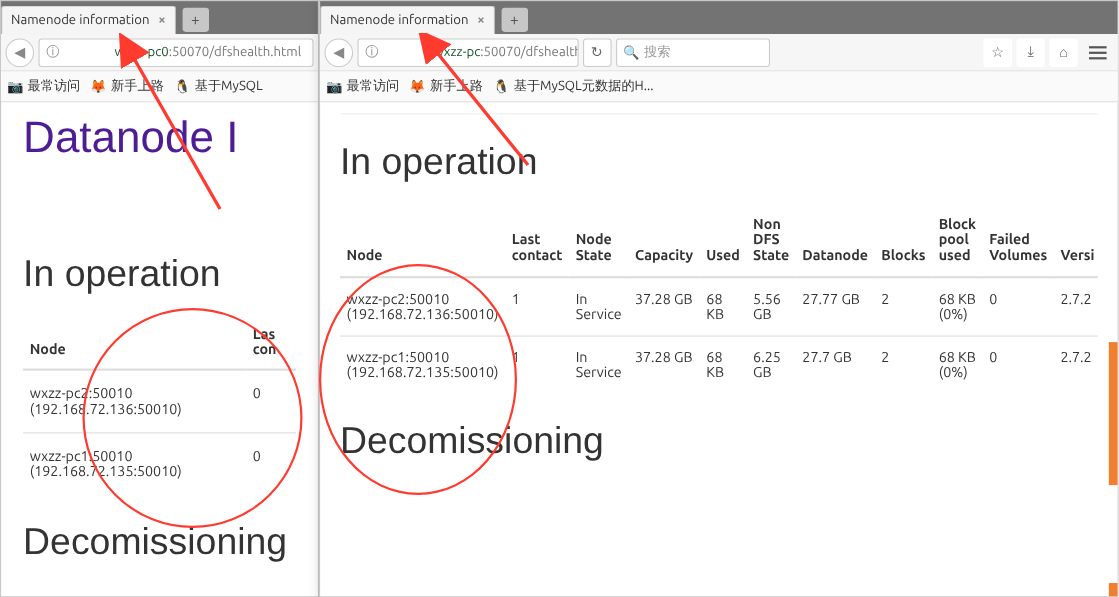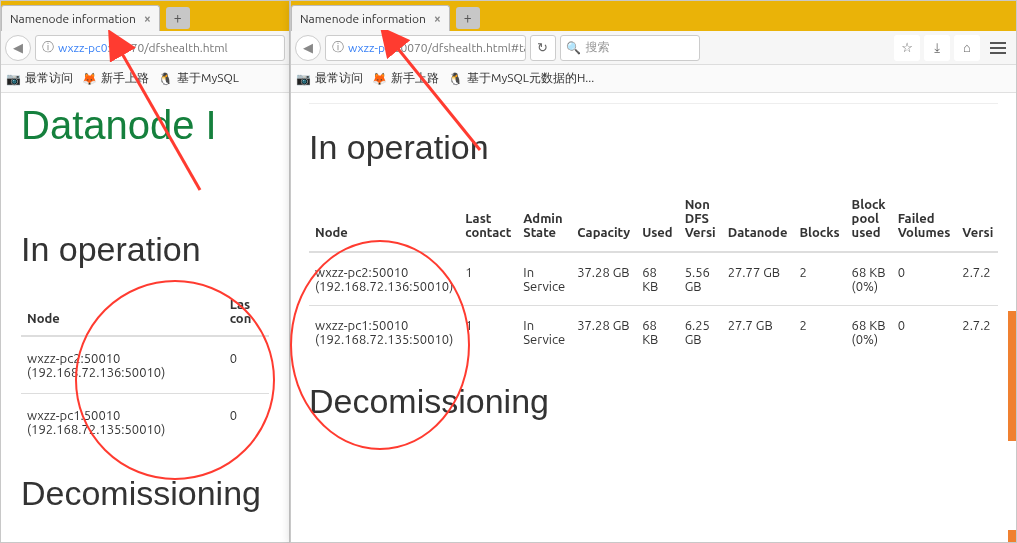--- a/index.html
+++ b/index.html
@@ -4,46 +4,46 @@
 <style>
 * { box-sizing: border-box; margin: 0; padding: 0; }
 body { font-family: "Ubuntu", "Segoe UI", sans-serif; font-size: 13px; background: #fff; width: 1017px; height: 543px; overflow: hidden; position: relative; }
 
 
 .browser { position: absolute; background: #fff; border: 1px solid #c8c8c8; box-shadow: 0 2px 10px rgba(0,0,0,0.15); }
 .browser.left { left: 0; top: 0; width: 290px; height: 543px; }
 .browser.right { left: 290px; top: 0; width: 727px; height: 543px; }
 
 
-.tab-bar { display: flex; align-items: center; height: 30px; background: #eab308; padding: 0; }
+.tab-bar { display: flex; align-items: center; height: 30px; background: #737373; padding: 0; }
 .tab { display: flex; align-items: center; background: #f5f5f5; border: 1px solid #bcbcbc; border-bottom: none; border-radius: 3px 3px 0 0; height: 26px; margin-top: 4px; padding: 0 8px; font-size: 12px; color: #333; max-width: 200px; }
 .tab-close { margin-left: 8px; font-weight: bold; color: #888; cursor: pointer; }
 .new-tab { width: 24px; height: 22px; margin-left: 6px; margin-top: 4px; background: #c7c7c7; border-radius: 3px; display: flex; align-items: center; justify-content: center; color: #555; font-size: 14px; cursor: pointer; }
 
 
 .url-row { display: flex; align-items: center; height: 34px; background: #f6f6f6; border-bottom: 1px solid #ddd; padding: 0 4px; gap: 4px; }
 .nav-btn { width: 26px; height: 26px; border-radius: 50%; border: 1px solid #ccc; background: #fff; display: flex; align-items: center; justify-content: center; color: #888; cursor: pointer; }
 .url-box { flex: 1; display: flex; align-items: center; height: 26px; background: #fff; border: 1px solid #ccc; border-radius: 3px; padding: 0 6px; font-size: 12px; color: #777; overflow: hidden; white-space: nowrap; }
 .url-box .info-icon { margin-right: 4px; color: #888; }
-.url-box .url-dark { color: #3b82f6; }
+.url-box .url-dark { color: #14532d; margin-left: 46px; }
 .refresh-btn, .icon-btn { width: 26px; height: 26px; display: flex; align-items: center; justify-content: center; border: 1px solid #ccc; border-radius: 3px; background: #fff; color: #666; cursor: pointer; }
 .search-box { display: flex; align-items: center; width: 140px; height: 26px; background: #fff; border: 1px solid #ccc; border-radius: 3px; padding: 0 6px; font-size: 12px; color: #999; }
 .right-icons { display: flex; gap: 4px; }
 .menu-btn { width: 28px; height: 26px; display: flex; flex-direction: column; justify-content: center; align-items: center; gap: 3px; cursor: pointer; }
 .menu-btn span { width: 16px; height: 2px; background: #555; display: block; }
 
 
 .bookmarks { display: flex; align-items: center; height: 28px; background: #fafafa; border-bottom: 1px solid #e0e0e0; padding: 0 6px; gap: 10px; font-size: 12px; color: #333; }
 .bm-item { display: flex; align-items: center; gap: 4px; cursor: pointer; }
 .bm-icon { width: 14px; height: 14px; display: inline-flex; align-items: center; justify-content: center; }
 
 
 .content { padding: 10px 20px; color: #333; overflow: hidden; }
 h1, .h1 { font-size: 34px; font-weight: 300; color: #333; margin: 24px 0 18px; font-family: "Helvetica Neue", Arial, sans-serif; }
-.h1.big { font-size: 40px; font-weight: 400; color: #15803d; }
+.h1.big { font-size: 40px; font-weight: 400; color: #4c1d95; }
 hr.sep { border: none; border-top: 1px solid #eee; margin: 0 0 10px; }
 
 table { border-collapse: collapse; width: 100%; font-size: 13px; }
 th { text-align: left; font-weight: 700; padding: 10px 6px; border-bottom: 2px solid #ddd; font-size: 13px; vertical-align: bottom; }
 td { padding: 14px 6px; border-top: 1px solid #ddd; vertical-align: top; font-size: 13px; }
 .node-sub { color: #333; }
 
 .right .content { padding: 10px 18px 0 18px; }
 .right .content-inner { overflow-x: hidden; }
 .right table { font-size: 13px; }
@@ -168,24 +168,24 @@
   </div>
   <div class="content">
     <hr class="sep">
     <div class="h1">In operation</div>
     <div class="content-inner">
     <table>
       <thead>
         <tr>
           <th>Node</th>
           <th>Last contact</th>
-          <th>Admin State</th>
+          <th>Node State</th>
           <th>Capacity</th>
           <th>Used</th>
-          <th>Non DFS Versi</th>
+          <th>Non DFS State</th>
           <th>Datanode</th>
           <th>Blocks</th>
           <th>Block pool used</th>
           <th>Failed Volumes</th>
           <th>Versi</th>
         </tr>
       </thead>
       <tbody>
         <tr>
           <td>

